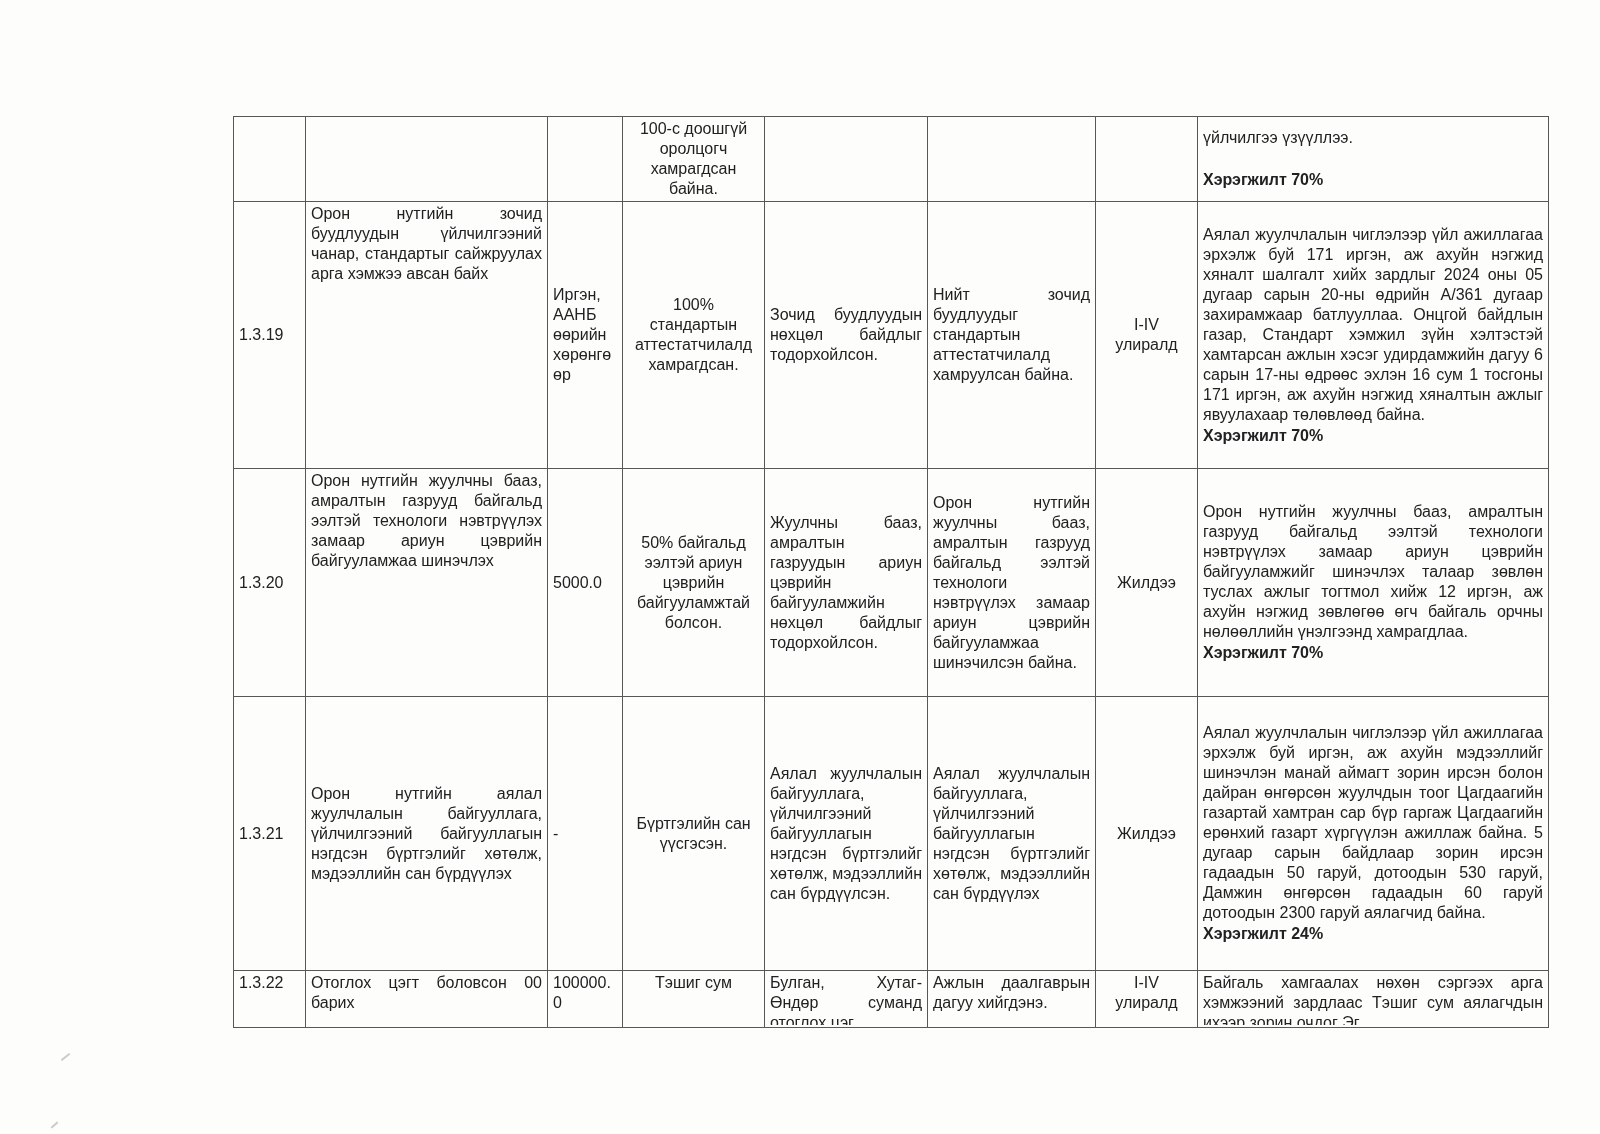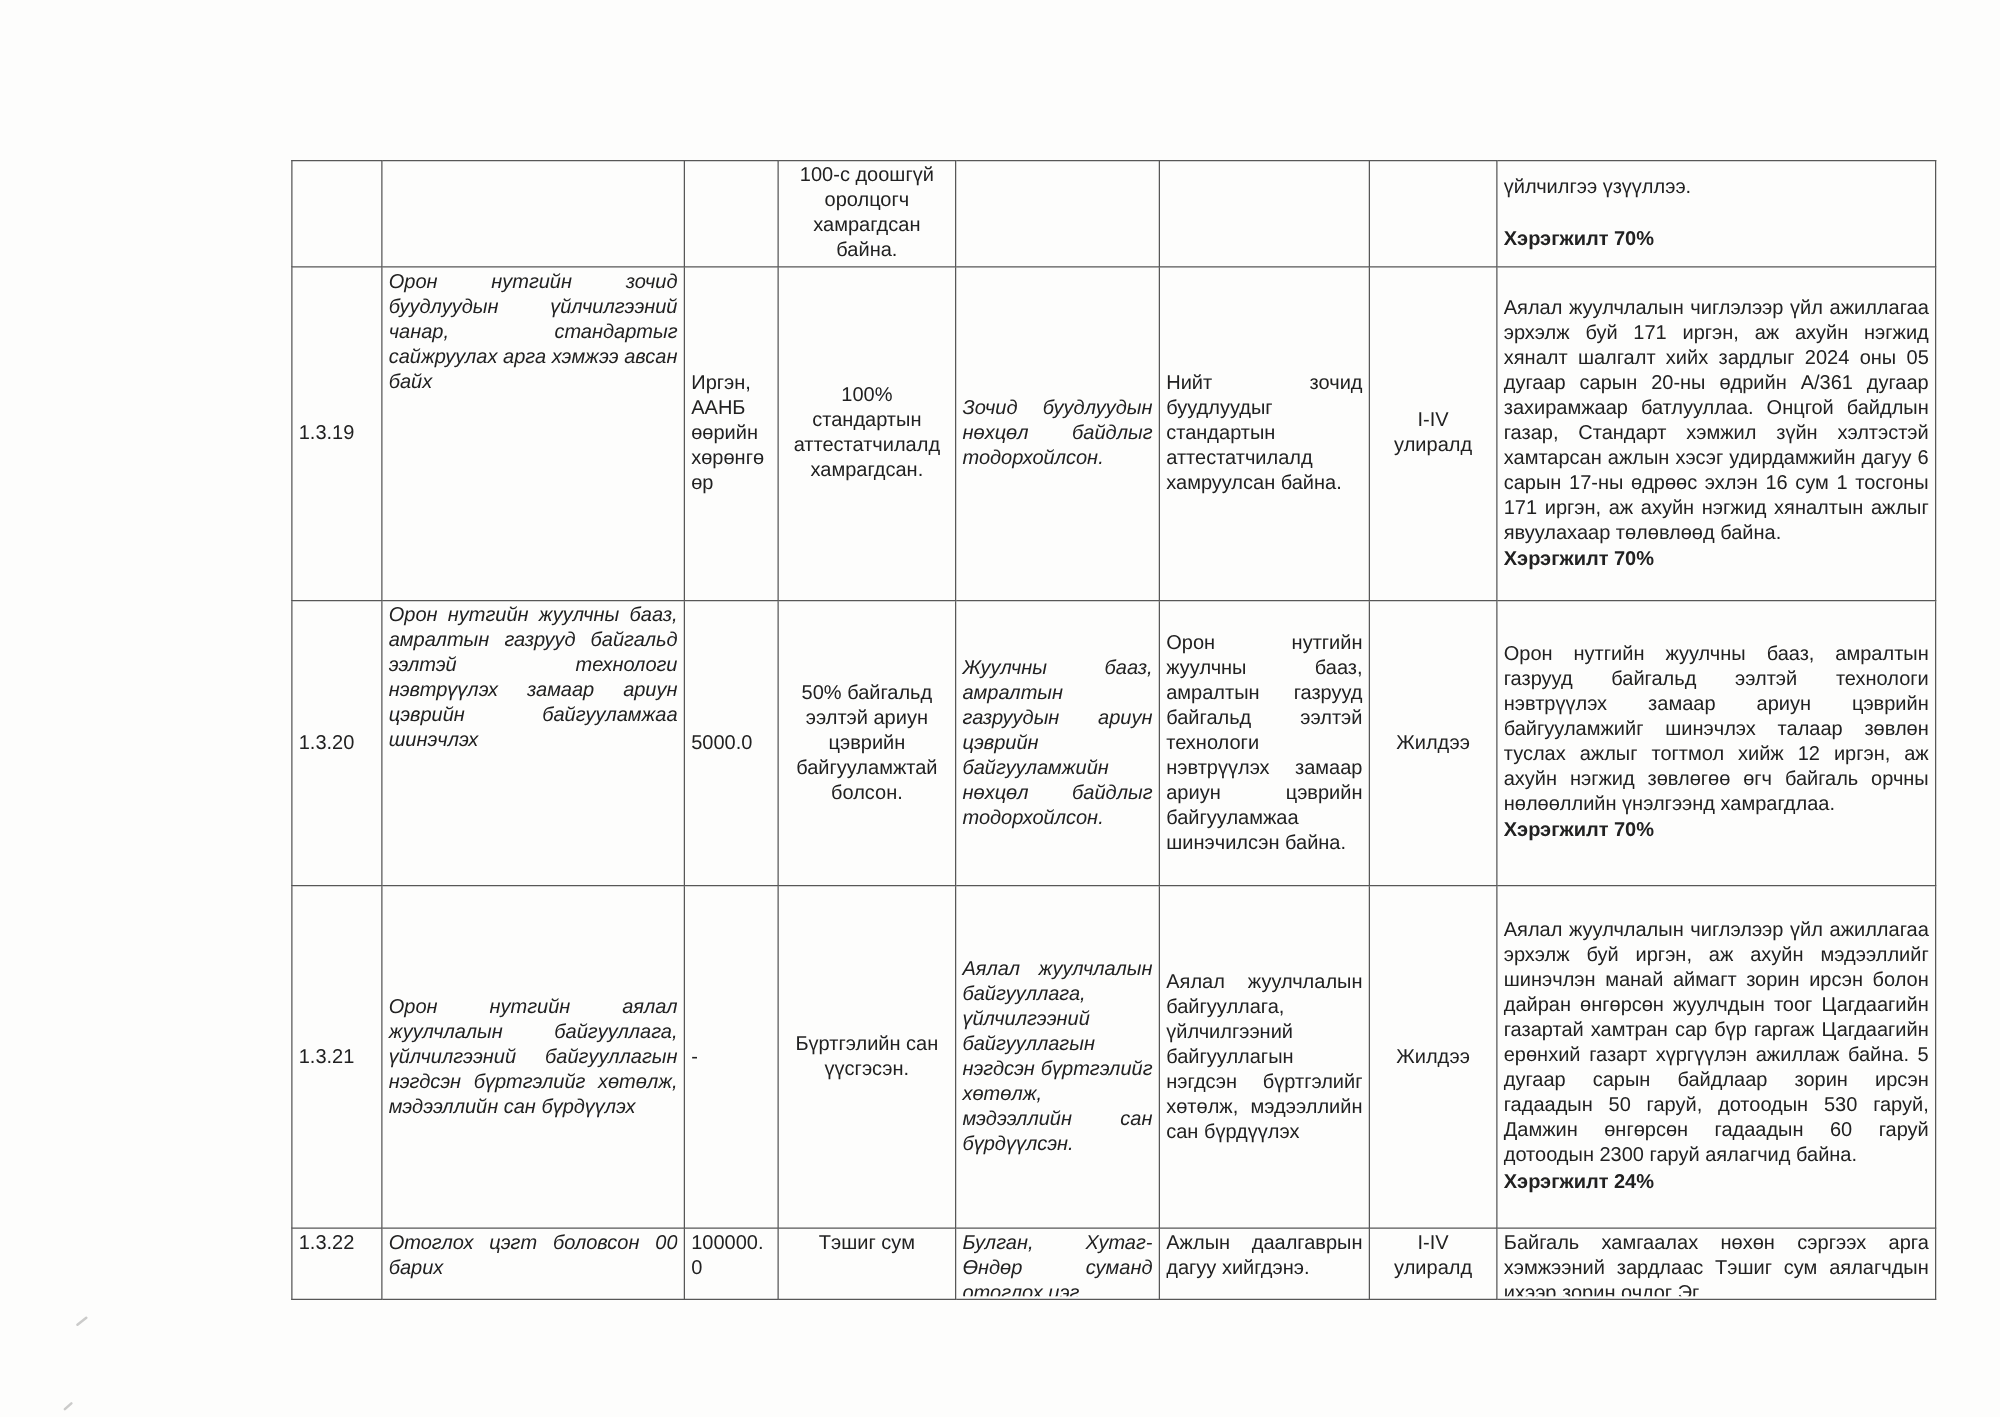--- a/index.html
+++ b/index.html
@@ -6,46 +6,46 @@
   .page{
     position:relative;
     width:1600px;height:1134px;
     background:#fdfdfc;
     overflow:hidden;
     font-family:"Liberation Sans", sans-serif;
     color:#212121;
   }
   table.doc{
     position:absolute;
-    left:233px;top:128px;
+    left:233px;top:116px;
     width:1315px;
     border-collapse:collapse;
     table-layout:fixed;
   }
   table.doc td{
     border:1px solid #575757;
     font-size:16px;
     line-height:20px;
     vertical-align:middle;
     padding:2px 5px;
     overflow:hidden;
     word-wrap:break-word;
   }
   
   tr.r0{height:80px;}
   tr.r1{height:267px;}
   tr.r2{height:228px;}
   tr.r3{height:274px;}
   tr.r4{height:54px;}
   td.c1{text-align:left;}
-  td.c2{text-align:justify;padding:3px 8px;font-style:italic;}
+  td.c2{text-align:justify;padding:3px 8px;}
   tr.r1 td.c2, tr.r2 td.c2{vertical-align:top;}
   td.c3{text-align:left;overflow-wrap:anywhere;}
   td.c4{text-align:center;overflow-wrap:anywhere;}
-  td.c5{text-align:justify;font-style:italic;}
+  td.c5{text-align:justify;}
   td.c6{text-align:justify;}
   td.c7{text-align:center;}
   td.c8{
     text-align:justify;
     vertical-align:top;
     padding:4px 9px;
   }
   .result{
     font-weight:700;
     margin-top:1px;

